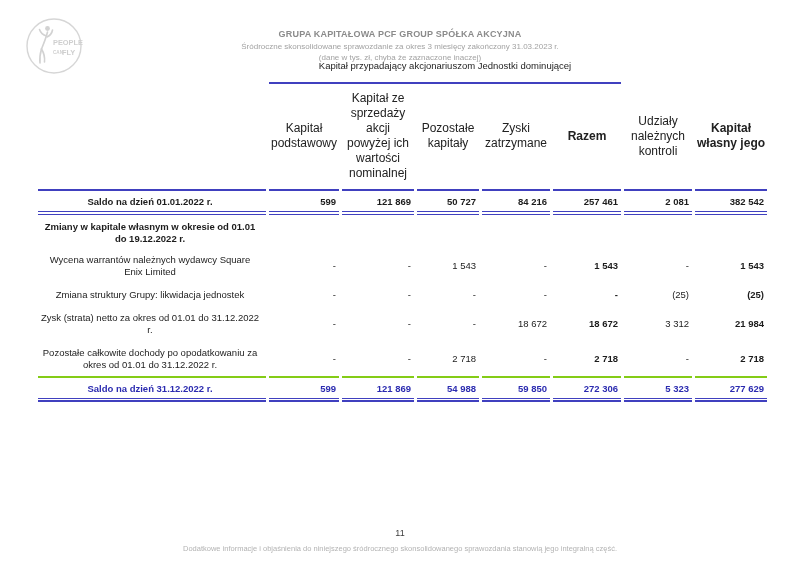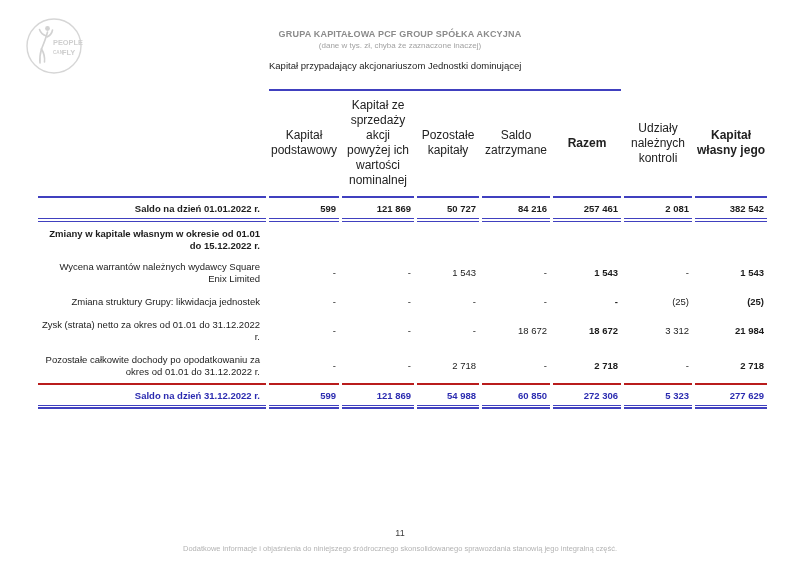--- a/index.html
+++ b/index.html
@@ -54,57 +54,57 @@
     table-layout: fixed;
     border-collapse: separate;
     border-spacing: 3px 0;
     font-size: 9.5px;
     color: #1c1c1c;
   }
   .equity-table th, .equity-table td { vertical-align: middle; }
   th.group {
     font-size: 9.5px;
     font-weight: normal;
-    text-align: left;
-    padding-bottom: 18px;
+    text-align: center;
+    padding-bottom: 11px;
     border-bottom: 2px solid #4040bf;
   }
   tr.colheads th {
     font-weight: normal;
     font-size: 12px;
     text-align: center;
     padding: 7px 1px 8px 1px;
     line-height: 1.25;
     color: #222222;
   }
   tr.colheads th.strong { font-weight: bold; }
   tbody td {
     padding: 3px 2px;
     line-height: 1.2;
   }
-  tbody td.label { text-align: right; padding-right: 6px; margin-left: 16px; }
+  tbody td.label { text-align: center; padding-right: 6px; margin-left: 16px; }
   tbody td.num { text-align: right; white-space: nowrap; padding-right: 3px; }
   tbody td.strong { font-weight: bold; }
   tr.saldo-open td {
     font-weight: bold;
     border-top: 2px solid #4040bf;
     border-bottom: 4px double #4040bf;
     padding-top: 5px;
     padding-bottom: 4px;
   }
   tr.section td {
     font-weight: bold;
     padding-top: 6px;
     padding-bottom: 4px;
   }
   tr.normal td { padding-top: 6px; padding-bottom: 6px; }
   tr.saldo-close td {
     font-weight: bold;
     color: #2b2bb0;
-    border-top: 2px solid #b91c1c;
+    border-top: 2px solid #84cc16;
     border-bottom: 1.5px solid #4040bf;
     padding-top: 5px;
     padding-bottom: 4px;
   }
   tr.spacer td {
     height: 3px;
     padding: 0;
     border-bottom: 2.5px solid #4040bf;
   }
   
@@ -142,20 +142,21 @@
       <path d="M17.5,33 C16,38 15.5,43 16,47"></path>
       <path d="M17.5,33 C20,37 21,41 20.5,46"></path>
     </g>
     <text x="29" y="29" font-family="Liberation Sans, sans-serif" font-size="7.4" font-weight="bold" fill="#cfcfcf">PEOPLE</text>
     <text x="29" y="38" font-family="Liberation Sans, sans-serif" font-size="4.6" font-weight="bold" fill="#cfcfcf">CAN</text>
     <text x="38" y="39" font-family="Liberation Sans, sans-serif" font-size="7.4" font-weight="bold" fill="#cfcfcf">FLY</text>
   </svg>
 
   <div class="header">
     <div class="h1">GRUPA KAPITAŁOWA PCF GROUP SPÓŁKA AKCYJNA</div>
+    <div class="h2">Śródroczne skonsolidowane sprawozdanie za okres 3 miesięcy zakończony 31.03.2023 r.</div>
     <div class="h3">(dane w tys. zł, chyba że zaznaczone inaczej)</div>
   </div>
 
   <table class="equity-table">
     <colgroup>
       <col style="width:228px">
       <col style="width:70px">
       <col style="width:72px">
       <col style="width:62px">
       <col style="width:68px">
@@ -167,39 +168,39 @@
       <tr>
         <th></th>
         <th class="group" colspan="5">Kapitał przypadający akcjonariuszom Jednostki dominującej</th>
         <th colspan="2"></th>
       </tr>
       <tr class="colheads">
         <th></th>
       <th class="">Kapitał podstawowy</th>
           <th class="">Kapitał ze sprzedaży akcji powyżej ich wartości nominalnej</th>
           <th class="">Pozostałe kapitały</th>
-          <th class="">Saldo zatrzymane</th>
+          <th class="">Zyski zatrzymane</th>
           <th class="strong">Razem</th>
           <th class="">Udziały należnych kontroli</th>
           <th class="strong">Kapitał własny jego</th>
         </tr>
     </thead>
     <tbody>
         <tr class="saldo-open">
           <td class="label">Saldo na dzień 01.01.2022 r.</td>
           <td class="num">599</td>
           <td class="num">121 869</td>
           <td class="num">50 727</td>
           <td class="num">84 216</td>
           <td class="num strong">257 461</td>
           <td class="num">2 081</td>
           <td class="num strong">382 542</td>
         </tr>
         <tr class="section">
-          <td class="label">Zmiany w kapitale własnym w okresie od 01.01 do 15.12.2022 r.</td>
+          <td class="label">Zmiany w kapitale własnym w okresie od 01.01 do 19.12.2022 r.</td>
           <td class="num"></td>
           <td class="num"></td>
           <td class="num"></td>
           <td class="num"></td>
           <td class="num strong"></td>
           <td class="num"></td>
           <td class="num strong"></td>
         </tr>
         <tr class="normal">
           <td class="label">Wycena warrantów należnych wydawcy Square Enix Limited</td>
@@ -239,21 +240,21 @@
           <td class="num">-</td>
           <td class="num strong">2 718</td>
           <td class="num">-</td>
           <td class="num strong">2 718</td>
         </tr>
         <tr class="saldo-close">
           <td class="label">Saldo na dzień 31.12.2022 r.</td>
           <td class="num">599</td>
           <td class="num">121 869</td>
           <td class="num">54 988</td>
-          <td class="num">60 850</td>
+          <td class="num">59 850</td>
           <td class="num strong">272 306</td>
           <td class="num">5 323</td>
           <td class="num strong">277 629</td>
         </tr>
         <tr class="spacer">
           <td></td>
           <td></td>
           <td></td>
           <td></td>
           <td></td>

